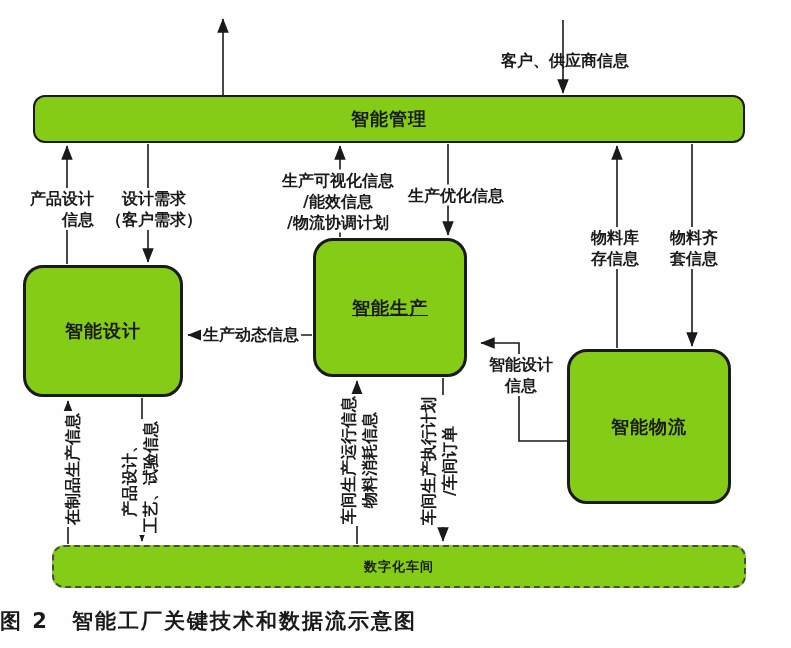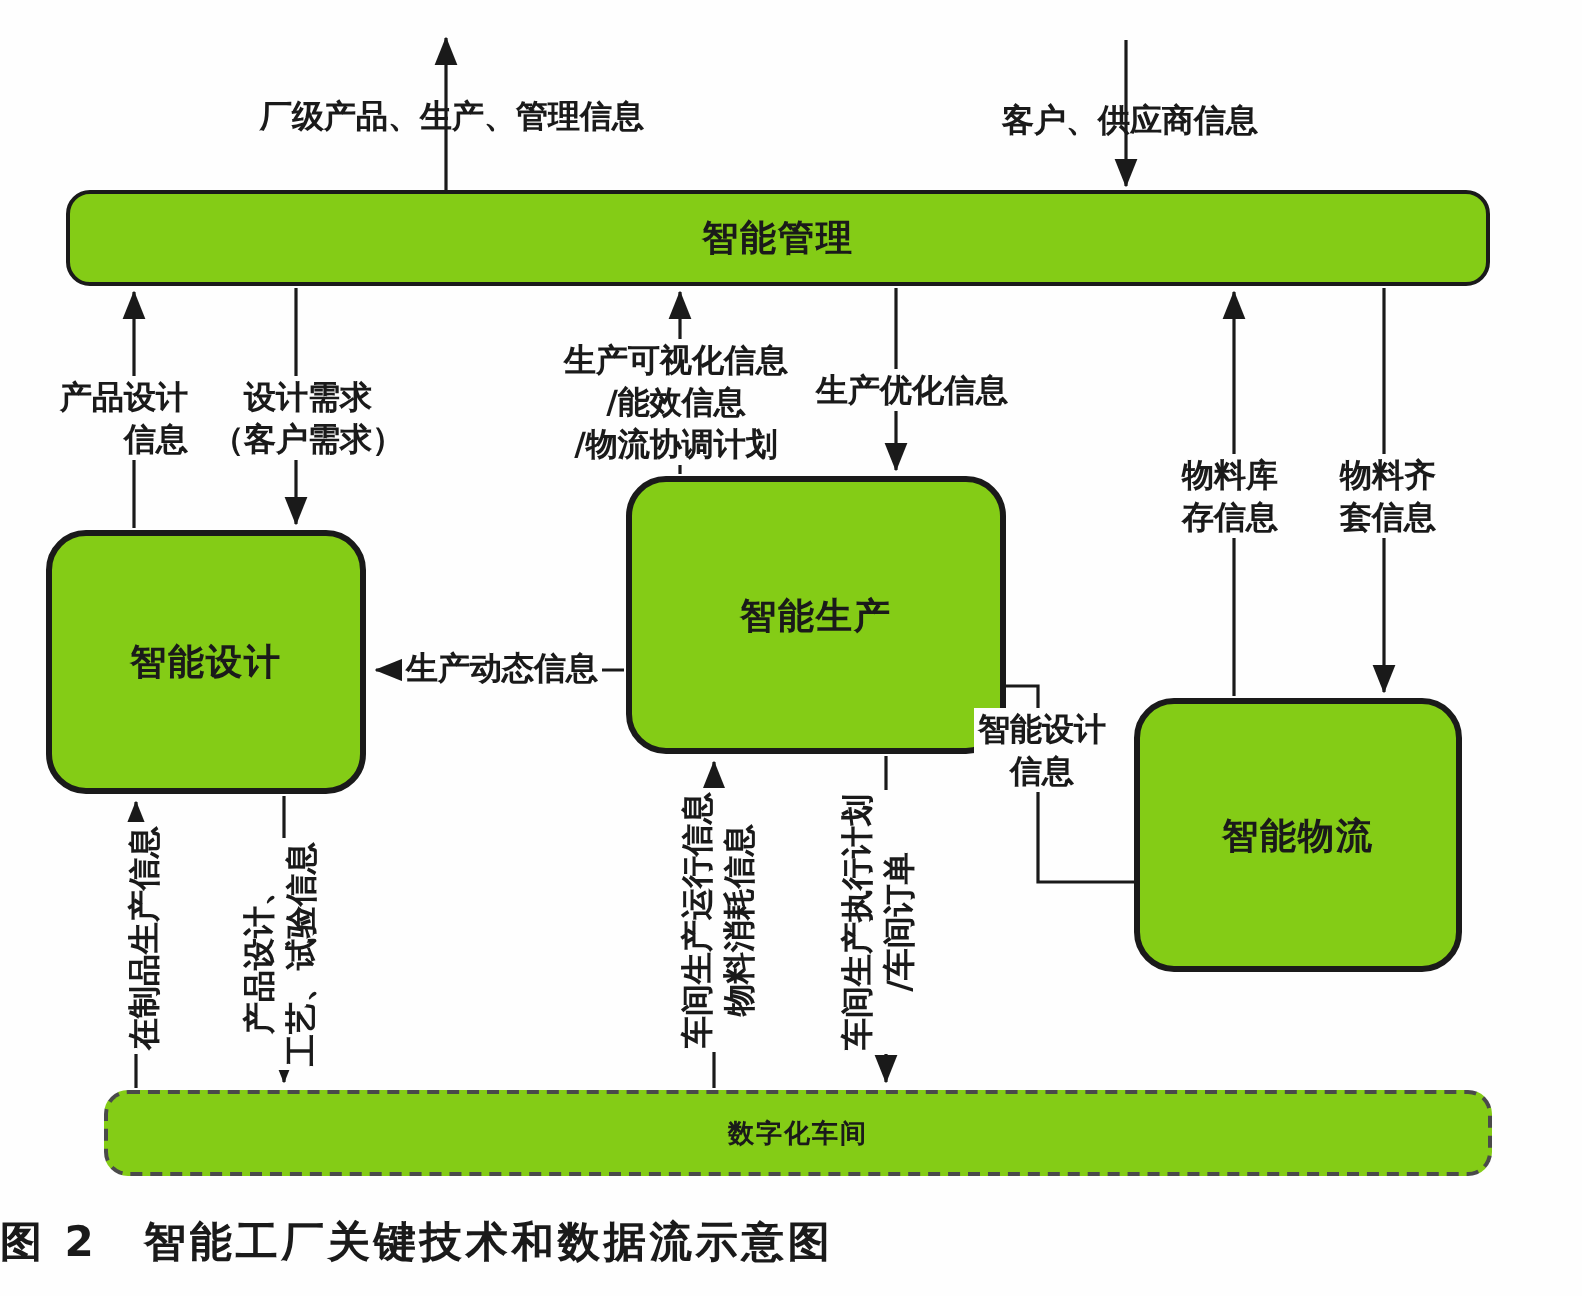--- a/index.html
+++ b/index.html
@@ -98,33 +98,32 @@
   </svg>
 
   <div class="box wide" style="left:33px; top:95px; width:712px; height:48px;">
     <span>智能管理</span>
   </div>
 
   <div class="box" style="left:23px; top:265px; width:160px; height:132px;justify-content:center;">
     <span>智能设计</span>
   </div>
 
-  <div class="box" style="left:313px; top:238px; width:190px; height:139px;">
+  <div class="box" style="left:313px; top:238px; width:154px; height:139px;text-decoration:underline;">
     <span>智能生产</span>
   </div>
 
-  <div class="box" style="left:567px; top:349px; width:164px; height:137px;">
+  <div class="box" style="left:567px; top:349px; width:164px; height:155px;">
     <span>智能物流</span>
   </div>
 
   <div class="box dashed" style="left:52px; top:545px; width:694px; height:43px;">
     <span>数字化车间</span>
   </div>
 
-  <div class="lbl" style="left:226px; top:58px; background:transparent;">厂级产品、生产、管理信息</div>
 
   <div class="lbl" style="left:565px; top:60px; background:transparent;">客户、供应商信息</div>
 
   <div class="lbl" style="left:62px; top:209px;text-align:right;">产品设计
 信息</div>
 
   <div class="lbl" style="left:154px; top:209px;">设计需求
 （客户需求）</div>
 
   <div class="lbl" style="left:338px; top:201px;">生产可视化信息

